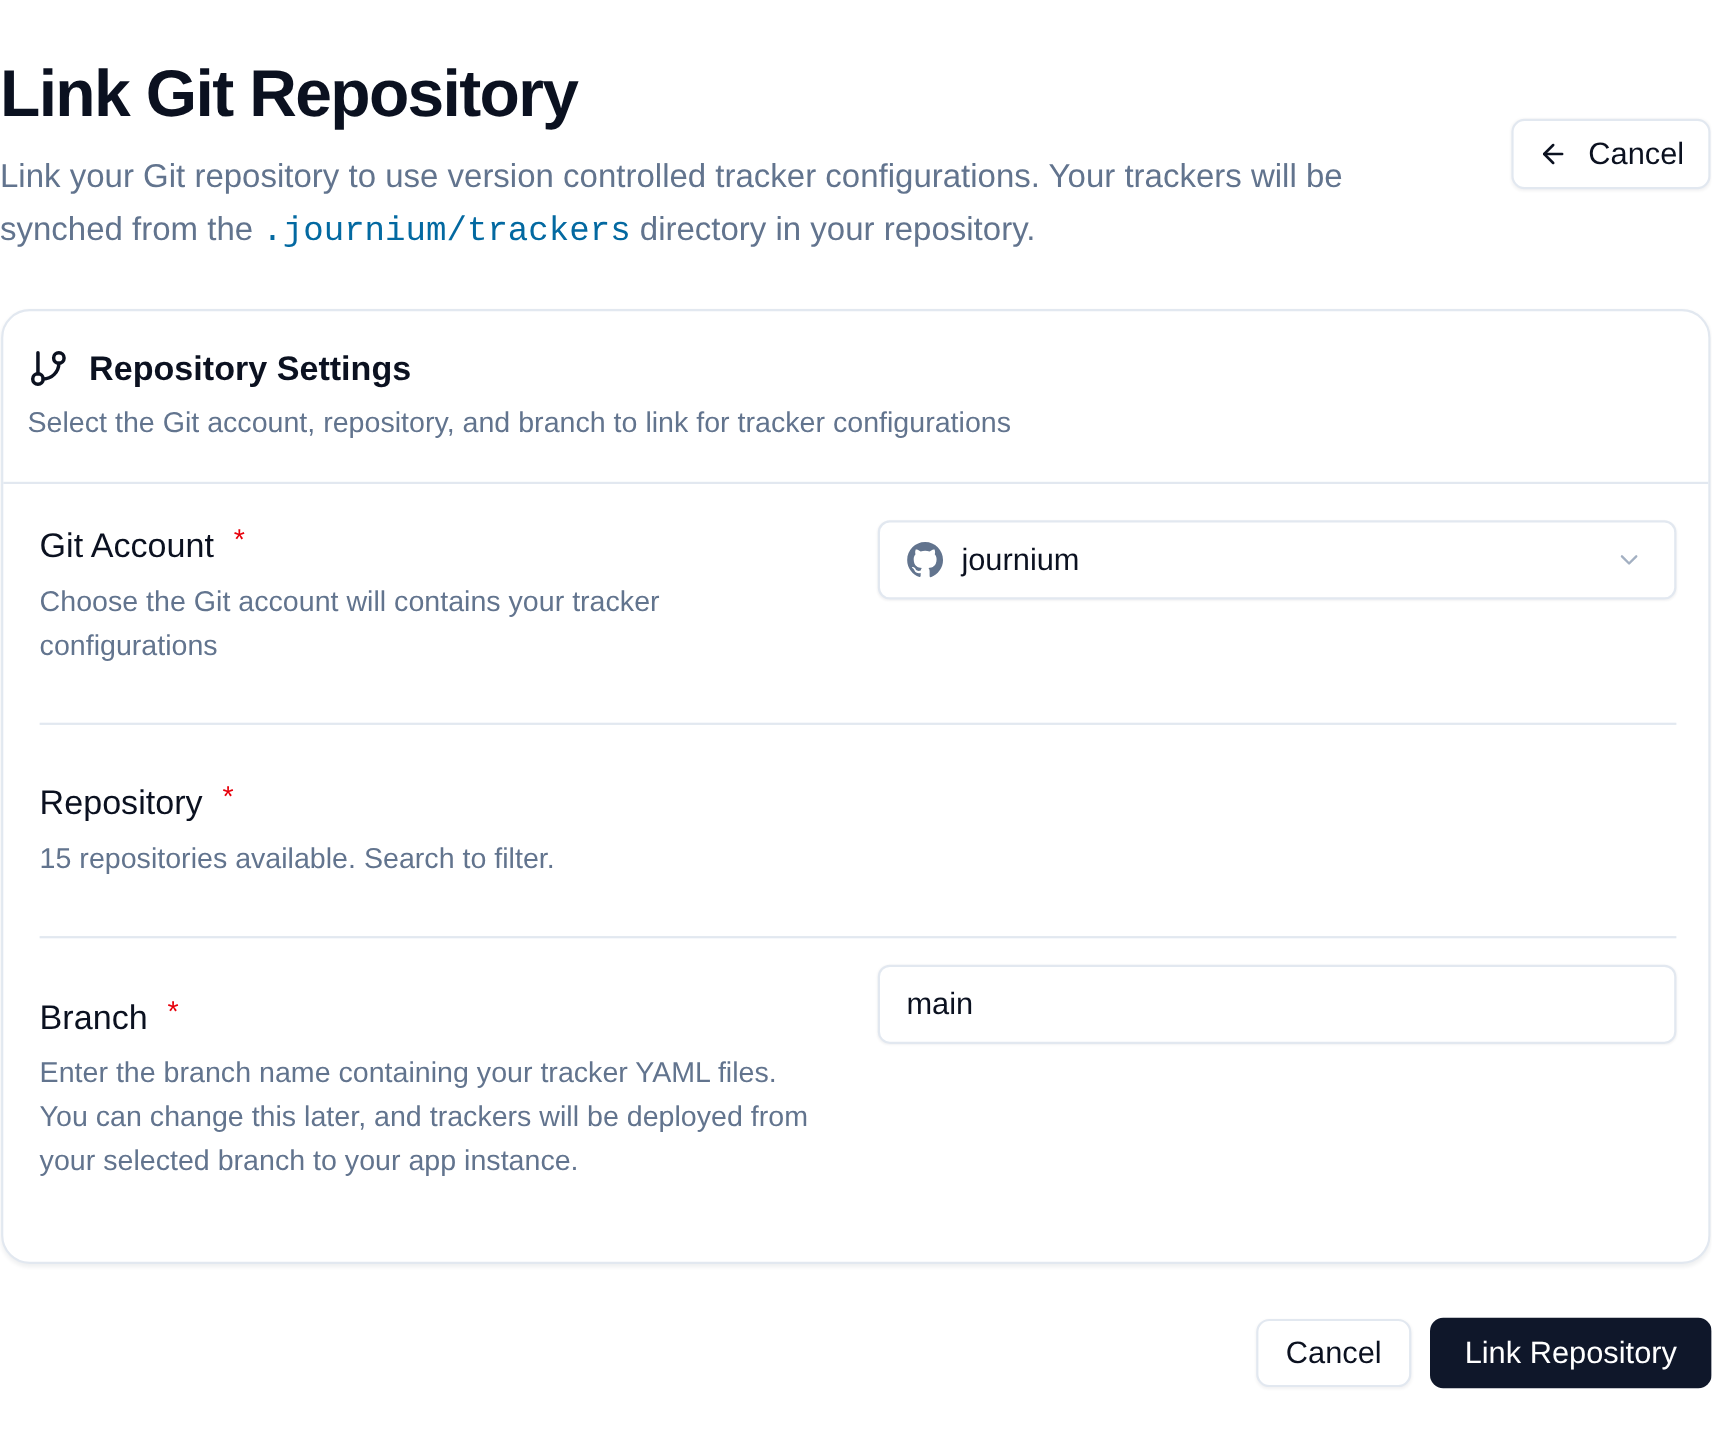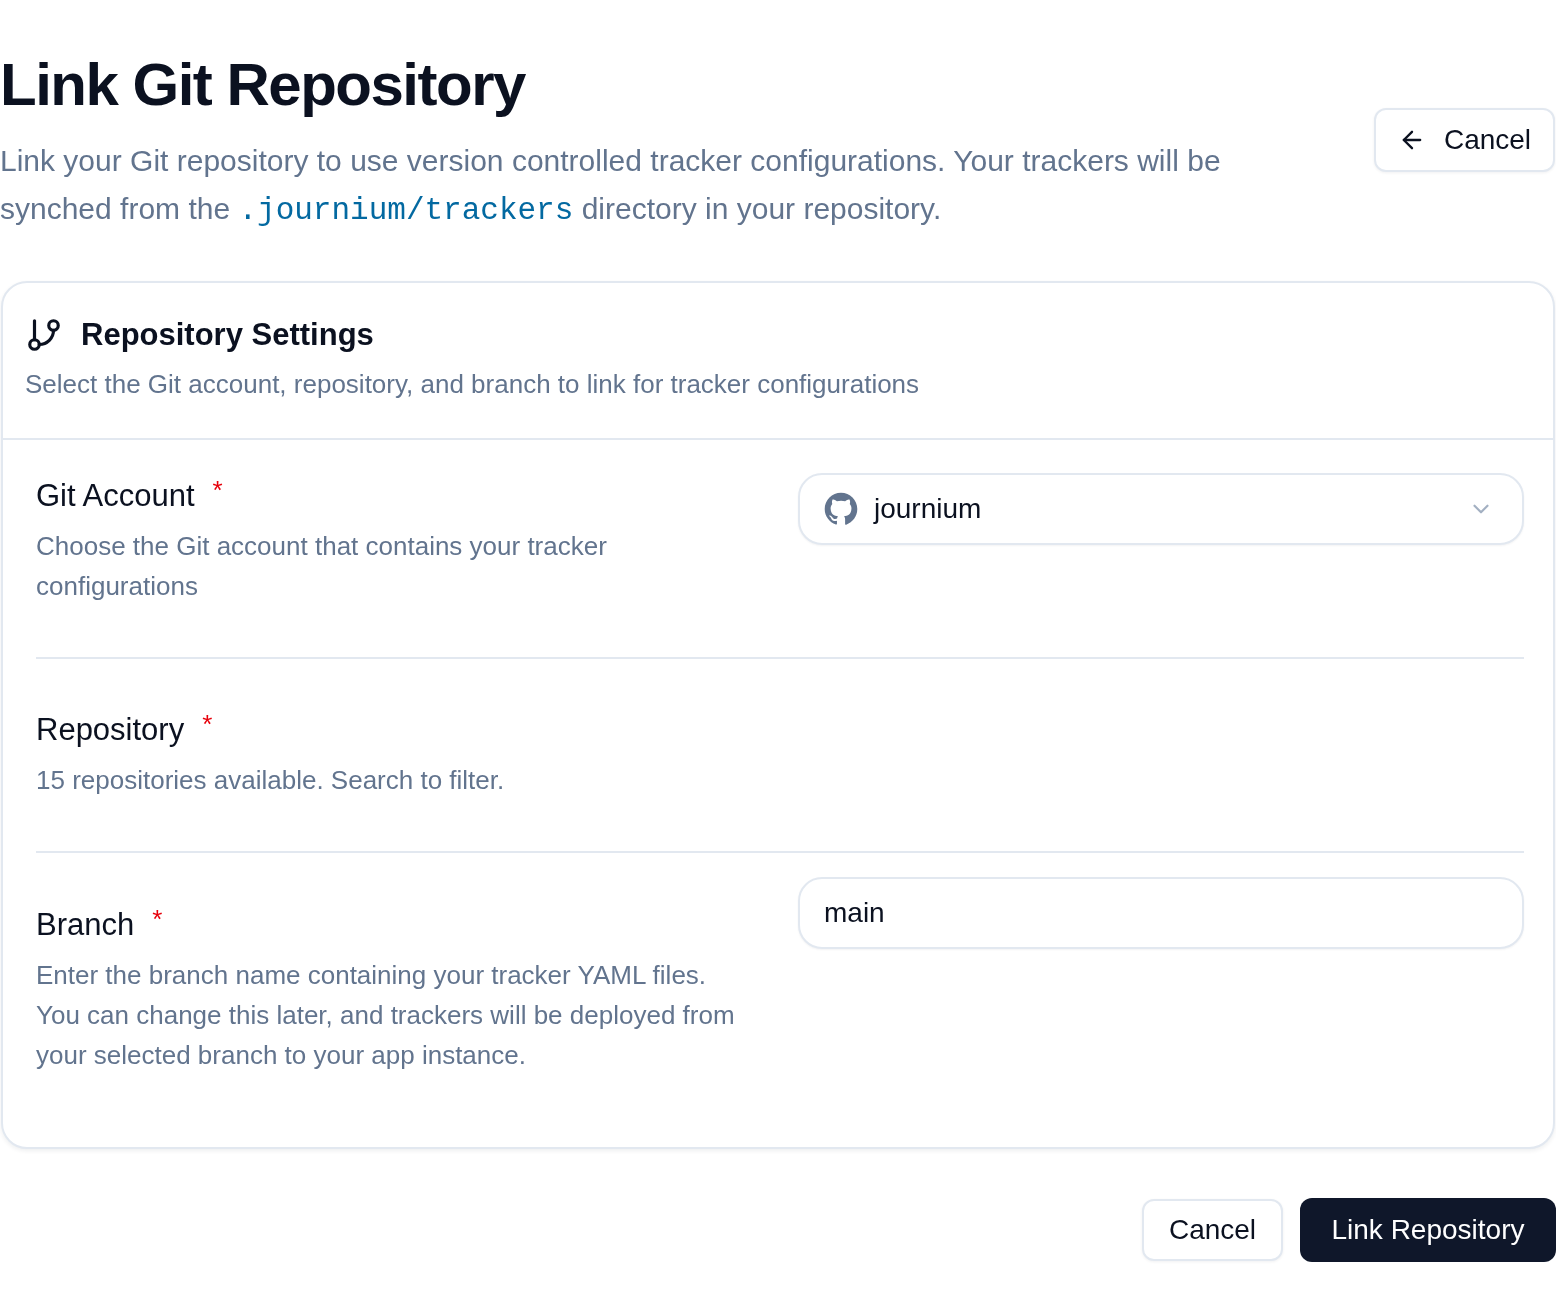--- a/index.html
+++ b/index.html
@@ -19,21 +19,21 @@
     .card-title-row svg { width: 38px; height: 38px; }
     .card-title { font-size: 31px; font-weight: 700; color: #0b1120; }
     .card-sub { margin-top: 14px; font-size: 26px; color: #62748e; }
 
     .field-row { position: absolute; left: 33px; width: 1488px; }
     .field-label { font-size: 31px; font-weight: 400; color: #0b1120; display: flex; align-items: flex-start; }
     .req { color: #e7000b; font-size: 26px; margin-left: 18px; line-height: 24px; }
     .field-help { font-size: 26px; line-height: 40px; color: #62748e; width: 700px; margin-top: 12px; }
     .divider { position: absolute; left: 33px; width: 1488px; height: 2px; background: #e2e8f0; }
 
-    .control { position: absolute; left: 795px; width: 726px; border: 2px solid #e2e8f0; border-radius: 24px; background: #fff; display: flex; align-items: center; font-size: 28px; color: #0b1120; box-shadow: 0 1px 2px rgba(15,23,42,0.05); cursor: pointer; }
+    .control { position: absolute; left: 795px; width: 726px; border: 2px solid #e2e8f0; border-radius: 11px; background: #fff; display: flex; align-items: center; font-size: 28px; color: #0b1120; box-shadow: 0 1px 2px rgba(15,23,42,0.05); cursor: pointer; }
     .control .lead-icon { width: 34px; height: 34px; margin-left: 24px; margin-right: 16px; display: flex; align-items: center; justify-content: center; }
     .control .value { flex: 1; }
     .control .chev { width: 26px; height: 26px; margin-right: 28px; }
     .control input { border: none; outline: none; font-family: inherit; font-size: 28px; color: #0b1120; background: transparent; width: 100%; padding-left: 24px; }
 
     .btn-cancel { position: absolute; left: 1142px; top: 1199px; width: 141px; height: 62px; border: 2px solid #e2e8f0; border-radius: 12px; background: #fff; font-size: 28px; color: #0b1120; display: flex; align-items: center; justify-content: center; box-shadow: 0 1px 3px rgba(15,23,42,0.06); cursor: pointer; }
     .btn-primary { position: absolute; left: 1300px; top: 1198px; width: 256px; height: 64px; border-radius: 12px; background: #0f172a; color: #fff; font-size: 28px; display: flex; align-items: center; justify-content: center; cursor: pointer; }
   </style>
 </head>
 <body>
@@ -62,21 +62,21 @@
       <span class="card-title">Repository Settings</span>
     </div>
     <div class="card-sub">Select the Git account, repository, and branch to link for tracker configurations</div>
   </div>
 
   <div class="field-row" style="top:195px;">
     <div class="field-label">
         <span>Git Account</span>
         <span class="req">*</span>
       </div>
-    <div class="field-help">Choose the Git account that contains your tracker configurations</div>
+    <div class="field-help">Choose the Git account will contains your tracker configurations</div>
   </div>
   <div class="control" style="top:190px; height:72px;">
     <span class="lead-icon">
       <svg viewBox="0 0 24 24" width="34" height="34">
           <path fill="#62748e" d="M12 .5C5.65.5.5 5.65.5 12c0 5.08 3.29 9.39 7.86 10.91.58.1.79-.25.79-.56v-2c-3.2.7-3.87-1.36-3.87-1.36-.52-1.33-1.28-1.68-1.28-1.68-1.04-.71.08-.7.08-.7 1.15.08 1.76 1.18 1.76 1.18 1.03 1.76 2.69 1.25 3.35.96.1-.74.4-1.25.73-1.54-2.55-.29-5.24-1.28-5.24-5.68 0-1.26.45-2.28 1.18-3.09-.12-.29-.51-1.46.11-3.05 0 0 .97-.31 3.17 1.18a11 11 0 0 1 5.77 0c2.2-1.49 3.17-1.18 3.17-1.18.63 1.59.23 2.76.11 3.05.74.81 1.18 1.83 1.18 3.09 0 4.41-2.69 5.38-5.25 5.67.41.36.78 1.06.78 2.14v3.17c0 .31.21.67.8.56C20.22 21.38 23.5 17.08 23.5 12 23.5 5.65 18.35.5 12 .5z"></path>
         </svg>
     </span>
     <span class="value">journium</span>
     <svg class="chev" viewBox="0 0 24 24" fill="none" stroke="#a3b0c2" stroke-width="2" stroke-linecap="round" stroke-linejoin="round">
         <path d="M6 9l6 6 6-6"></path>

